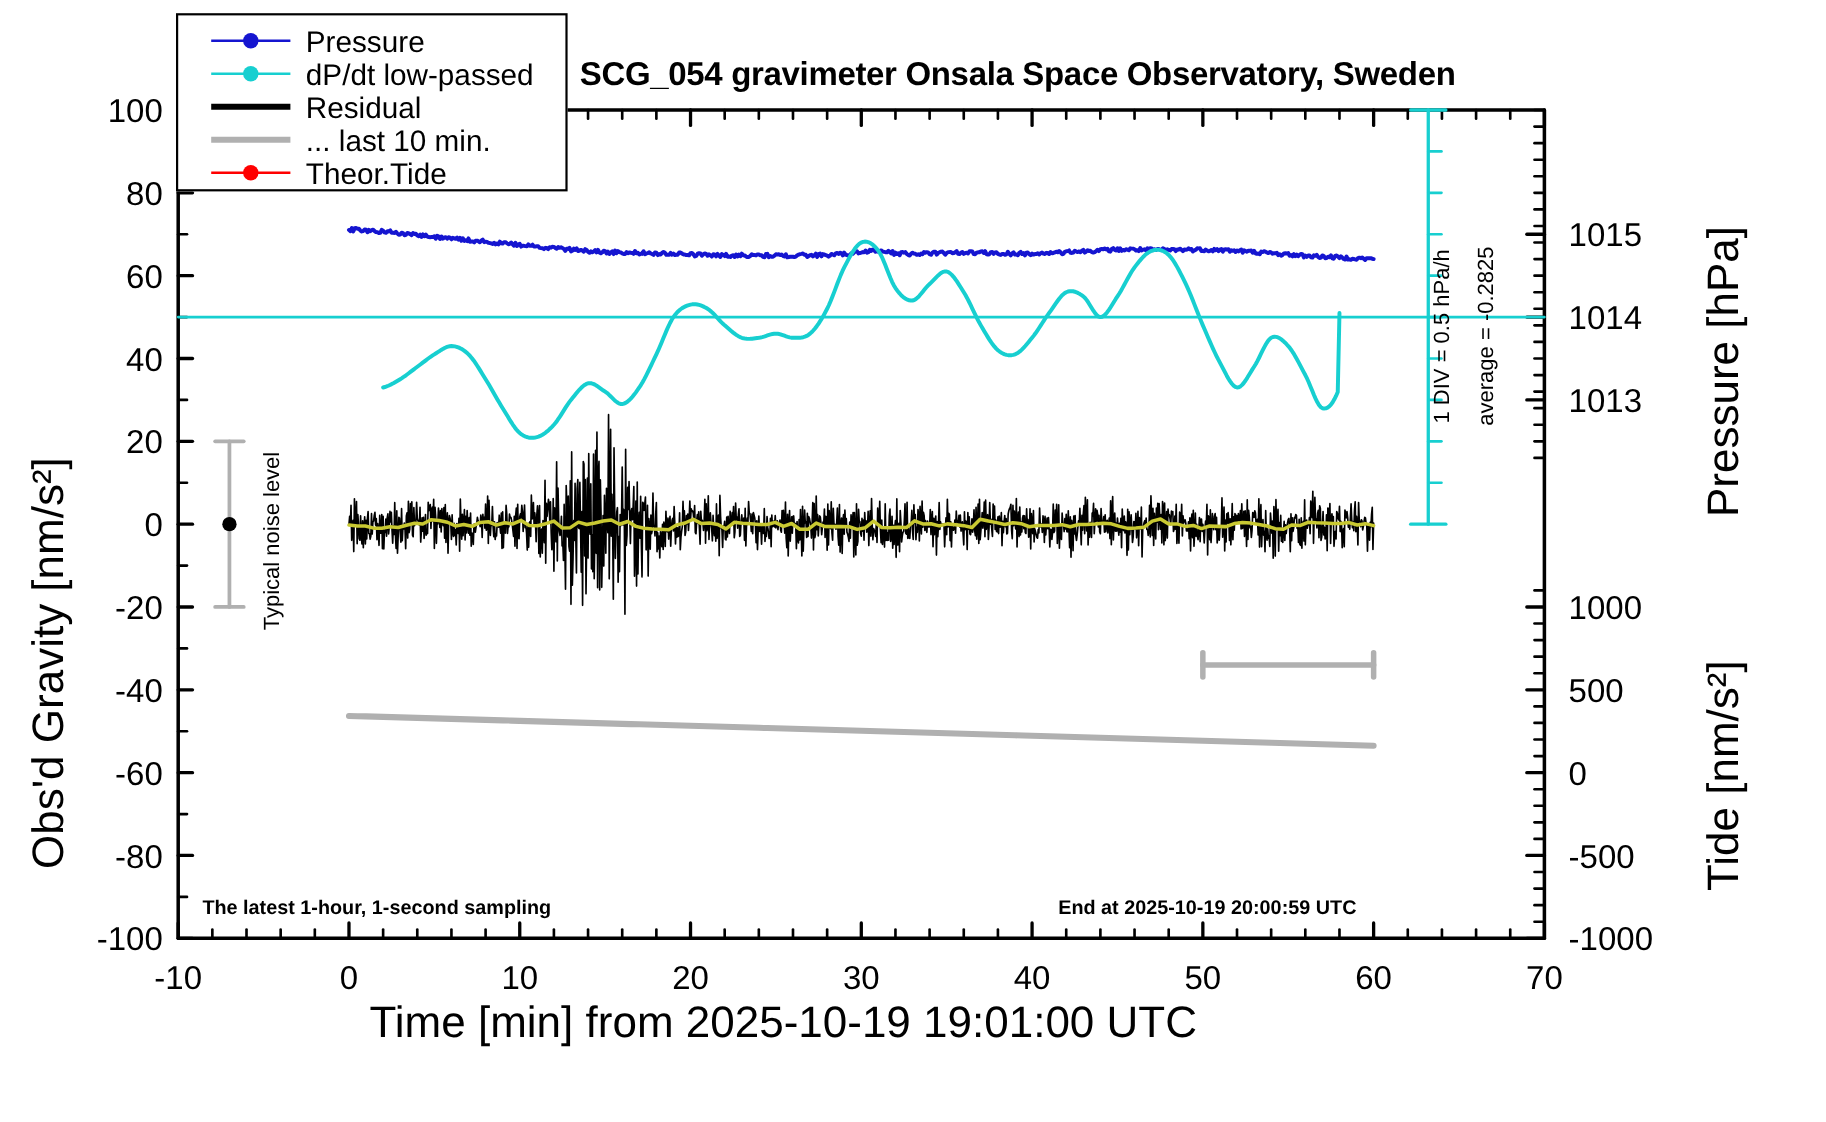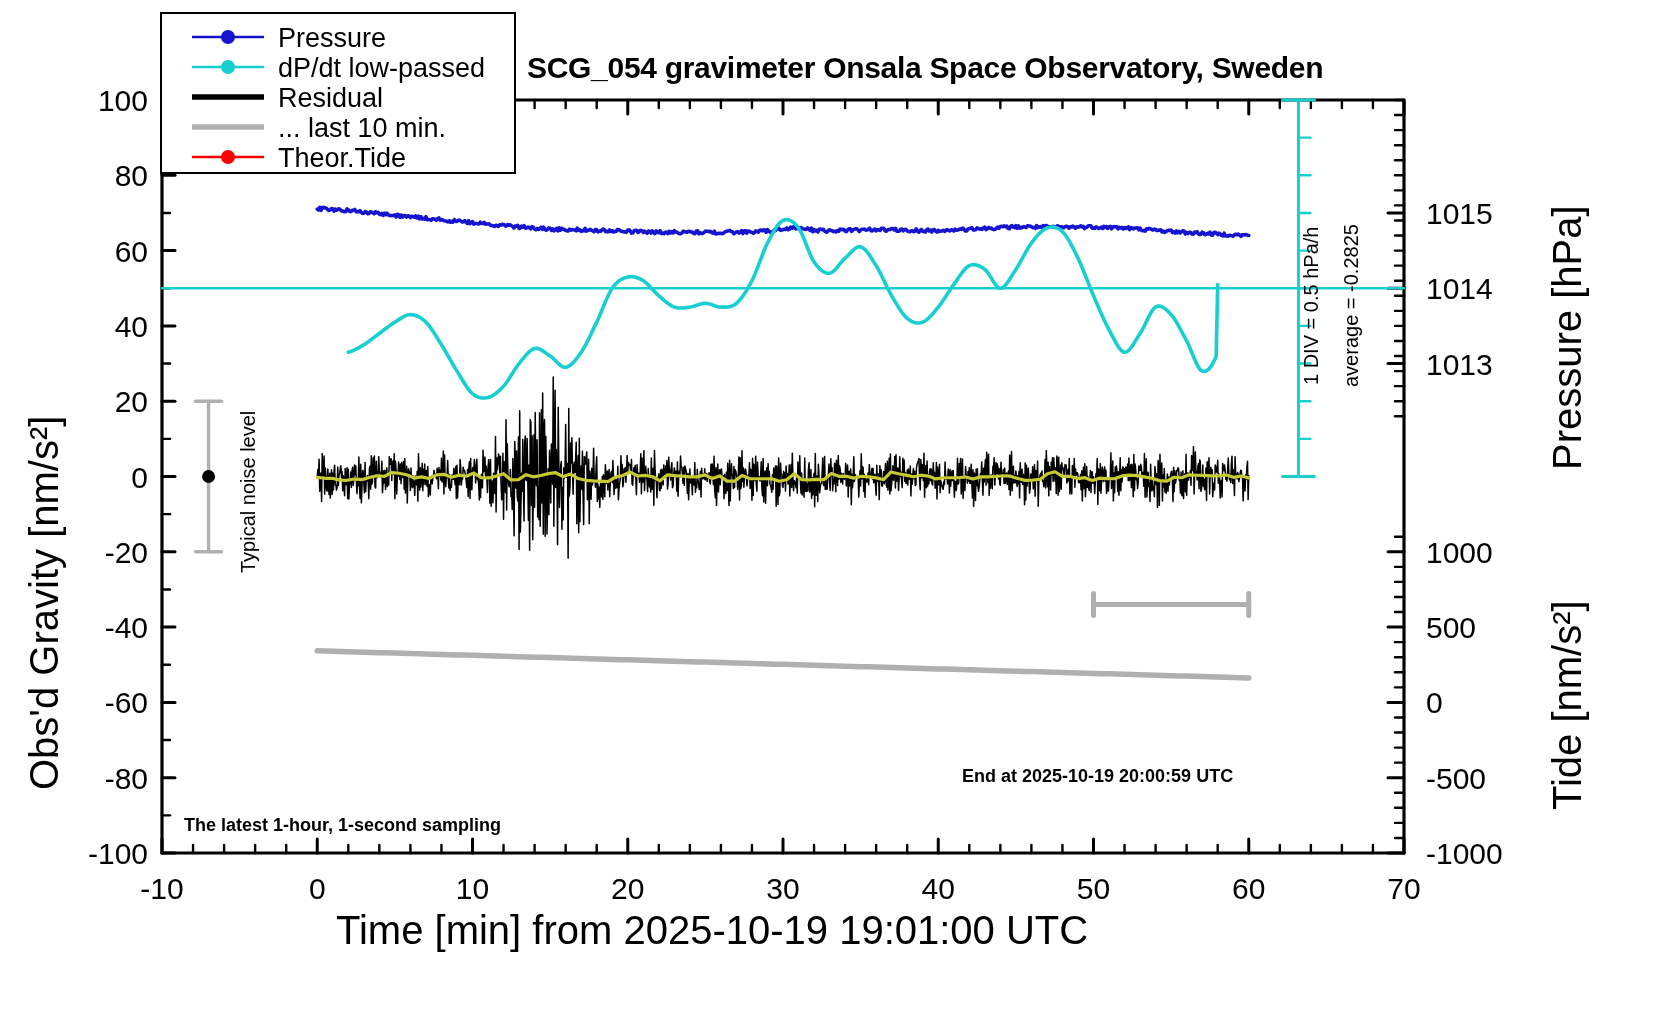--- a/index.html
+++ b/index.html
@@ -230,21 +230,21 @@
 <div class="abs vtext axis-title" style="left:22px;top:790px;transform:rotate(-90deg);">Obs'd Gravity [nm/s²]</div>
 
 <div class="abs vtext axis-title" style="left:1545px;top:470px;transform:rotate(-90deg);">Pressure [hPa]</div>
 <div class="abs vtext axis-title" style="left:1545px;top:810px;transform:rotate(-90deg);">Tide [nm/s²]</div>
 
 <div class="abs plot-title" style="left:527px;top:51px;letter-spacing:-0.3px;text-align:center;">SCG_054 gravimeter Onsala Space Observatory, Sweden</div>
 
 <div class="abs axis-title" style="left:336px;top:908px;text-align:center;">Time [min] from 2025-10-19 19:01:00 UTC</div>
 
 <div class="abs annot-bold" style="left:184px;top:815px;">The latest 1-hour, 1-second sampling</div>
-<div class="abs annot-bold" style="left:962px;top:766px;">End at 2025-10-19 20:00:59 UTC</div>
+<div class="abs annot-bold" style="left:962px;top:815px;">End at 2025-10-19 20:00:59 UTC</div>
 
 <div class="abs vtext small-rot" style="left:237px;top:573px;transform:rotate(-90deg);">Typical noise level</div>
 
 <div class="abs vtext small-rot" style="left:1300px;top:385px;transform:rotate(-90deg);">1 DIV = 0.5 hPa/h</div>
 <div class="abs vtext small-rot" style="left:1340px;top:387px;transform:rotate(-90deg);">average = -0.2825</div>
 
 <div class="abs" style="left:160px;top:12px;width:352px;height:158px;border:2px solid #000;background:#fff;"></div>
 <div id="legend-items" class="abs" style="left:174px;top:14px;width:348px;height:154px;">
     <svg width="348" height="154">
       <g>

